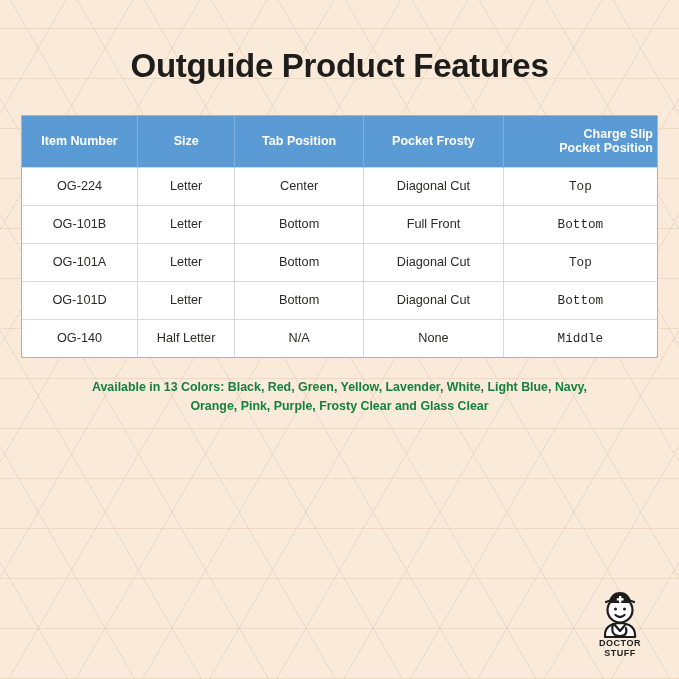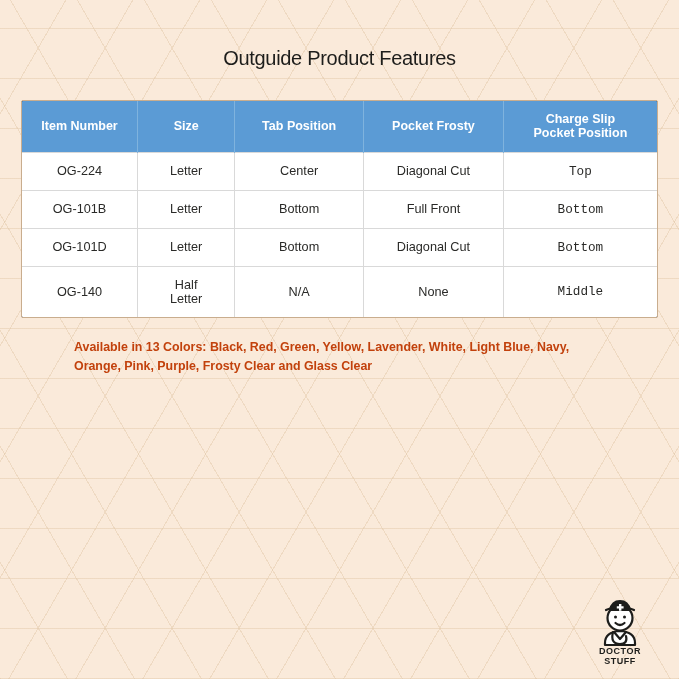--- a/index.html
+++ b/index.html
@@ -32,22 +32,22 @@
       repeating-linear-gradient(0deg, rgba(222,195,160,0.45) 0 1px, transparent 1px 50px);
     opacity: 0.9;
   }
   .content {
     position: relative;
     z-index: 2;
     padding: 0 20px;
   }
   .title {
     text-align: center;
-    font-size: 20px;
-    font-weight: normal;
+    font-size: 33px;
+    font-weight: bold;
     color: #1d1d1b;
     letter-spacing: -0.3px;
     margin: 47px 0 30px 0;
   }
   .table-wrap {
     margin: 0 1px;
     border: 1px solid #c9ad8e;
     background: #0f172a;
     border-radius: 2px;
     overflow: hidden;
@@ -60,48 +60,49 @@
   thead th {
     background: #5b9bd5;
     color: #ffffff;
     font-size: 12.5px;
     font-weight: bold;
     padding: 11px 4px;
     text-align: center;
     line-height: 1.15;
     border-right: 1px solid #7fb3de;
   }
-  thead th:last-child { border-right: none; }
+  thead th:last-child { border-right: none; text-align: right; }
   tbody td {
     font-size: 12.7px;
     color: #2a2a28;
     text-align: center;
-    padding: 11px 20px;
+    padding: 11px 13px;
     border-top: 1px solid #d9d9d9;
     border-right: 1px solid #d9d9d9;
     background: #ffffff;
   }
   tbody td:last-child { border-right: none; font-family: Liberation Mono, monospace; }
   col.c1 { width: 18.2%; }
   col.c2 { width: 15.3%; }
   col.c3 { width: 20.3%; }
   col.c4 { width: 22.0%; }
   col.c5 { width: 24.2%; }
   .footnote {
     margin: 20px 54px 0 54px;
+    text-align: center;
     font-size: 12.4px;
     font-weight: bold;
-    color: #c2410c;
+    color: #15803d;
     line-height: 1.55;
   }
   
   .logo {
     position: absolute;
     right: 22px;
-    bottom: 12px;
+    bottom: 20px;
     width: 74px;
     height: 74px;
     z-index: 3;
   }
   .logo svg { display: block; }
   .logo-text {
     position: absolute;
     bottom: 1px;
     left: 0;
     width: 74px;
@@ -151,20 +152,27 @@
             <td>Top</td>
           </tr>
           <tr>
             <td>OG-101B</td>
             <td>Letter</td>
             <td>Bottom</td>
             <td>Full Front</td>
             <td>Bottom</td>
           </tr>
           <tr>
+            <td>OG-101A</td>
+            <td>Letter</td>
+            <td>Bottom</td>
+            <td>Diagonal Cut</td>
+            <td>Top</td>
+          </tr>
+          <tr>
             <td>OG-101D</td>
             <td>Letter</td>
             <td>Bottom</td>
             <td>Diagonal Cut</td>
             <td>Bottom</td>
           </tr>
           <tr>
             <td>OG-140</td>
             <td>Half Letter</td>
             <td>N/A</td>

